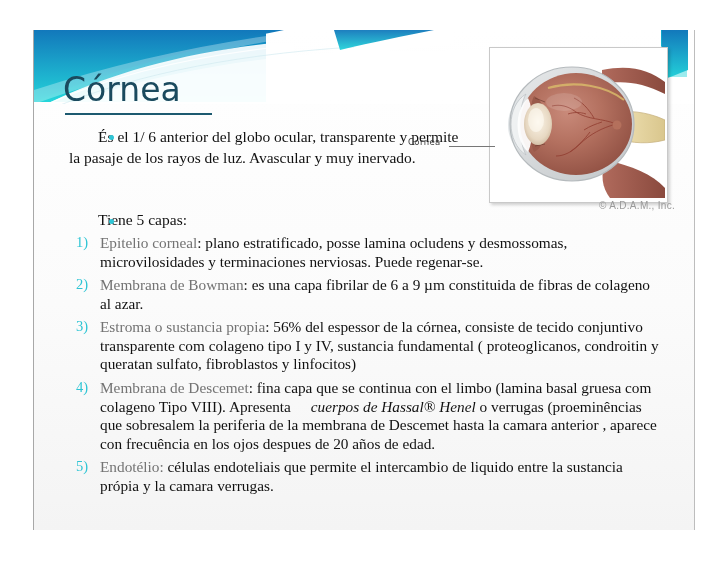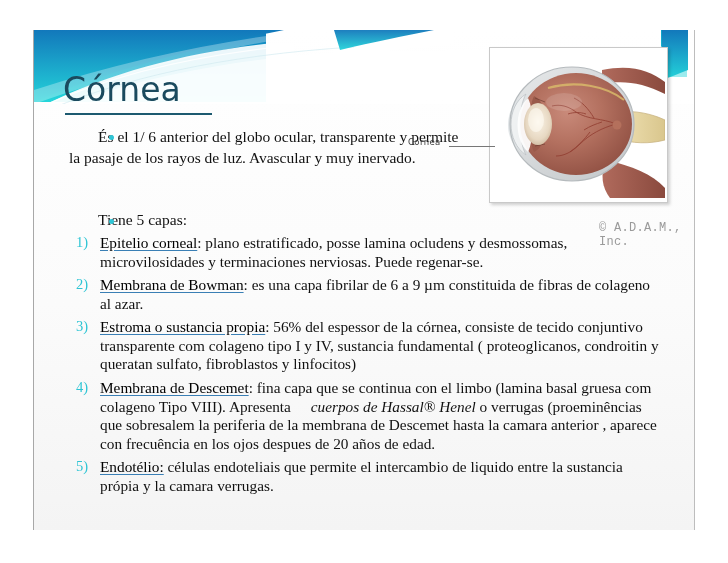--- a/index.html
+++ b/index.html
@@ -87,42 +87,41 @@
     color:#111111;
     text-align:left;
   }
   ol.layers li .num{
     position:absolute;left:7px;top:0;
     color:#2ec5d4;
     font-size:14.5px;
     font-family:"Liberation Serif", serif;
   }
   .term{
-    text-decoration:underline;
     text-decoration-color:#3a7fb5;
     text-underline-offset:2px;
-    color:#000000;
+    color:#737373;
   }
   .ital{font-style:italic;margin-left:16px;}
 
   
   .picframe{
     position:absolute;left:455px;top:17px;
     width:177px;height:154px;
     background:#ffffff;
     border:1px solid #c9c9c9;
     box-shadow:2px 2px 3px rgba(0,0,0,.18);
     overflow:hidden;
     z-index:7;
   }
   .picframe svg{display:block;}
   .piccredit{
-    position:absolute;left:565px;top:191px;
-    font-family:Liberation Mono, monospace;
-    font-size:12px;color:#9a9a9a;letter-spacing:.3px;
+    position:absolute;left:565px;top:170px;
+    font-family:Liberation Sans, sans-serif;
+    font-size:10px;color:#9a9a9a;letter-spacing:.3px;
     z-index:7;
   }
   .cornea-label{
     position:absolute;left:374px;top:91px;
     font-family:"DejaVu Sans", sans-serif;
     font-size:8.5px;color:#3a3a3a;letter-spacing:.4px;
     z-index:8;
     margin-top:16px;
   }
   .cornea-leader{

